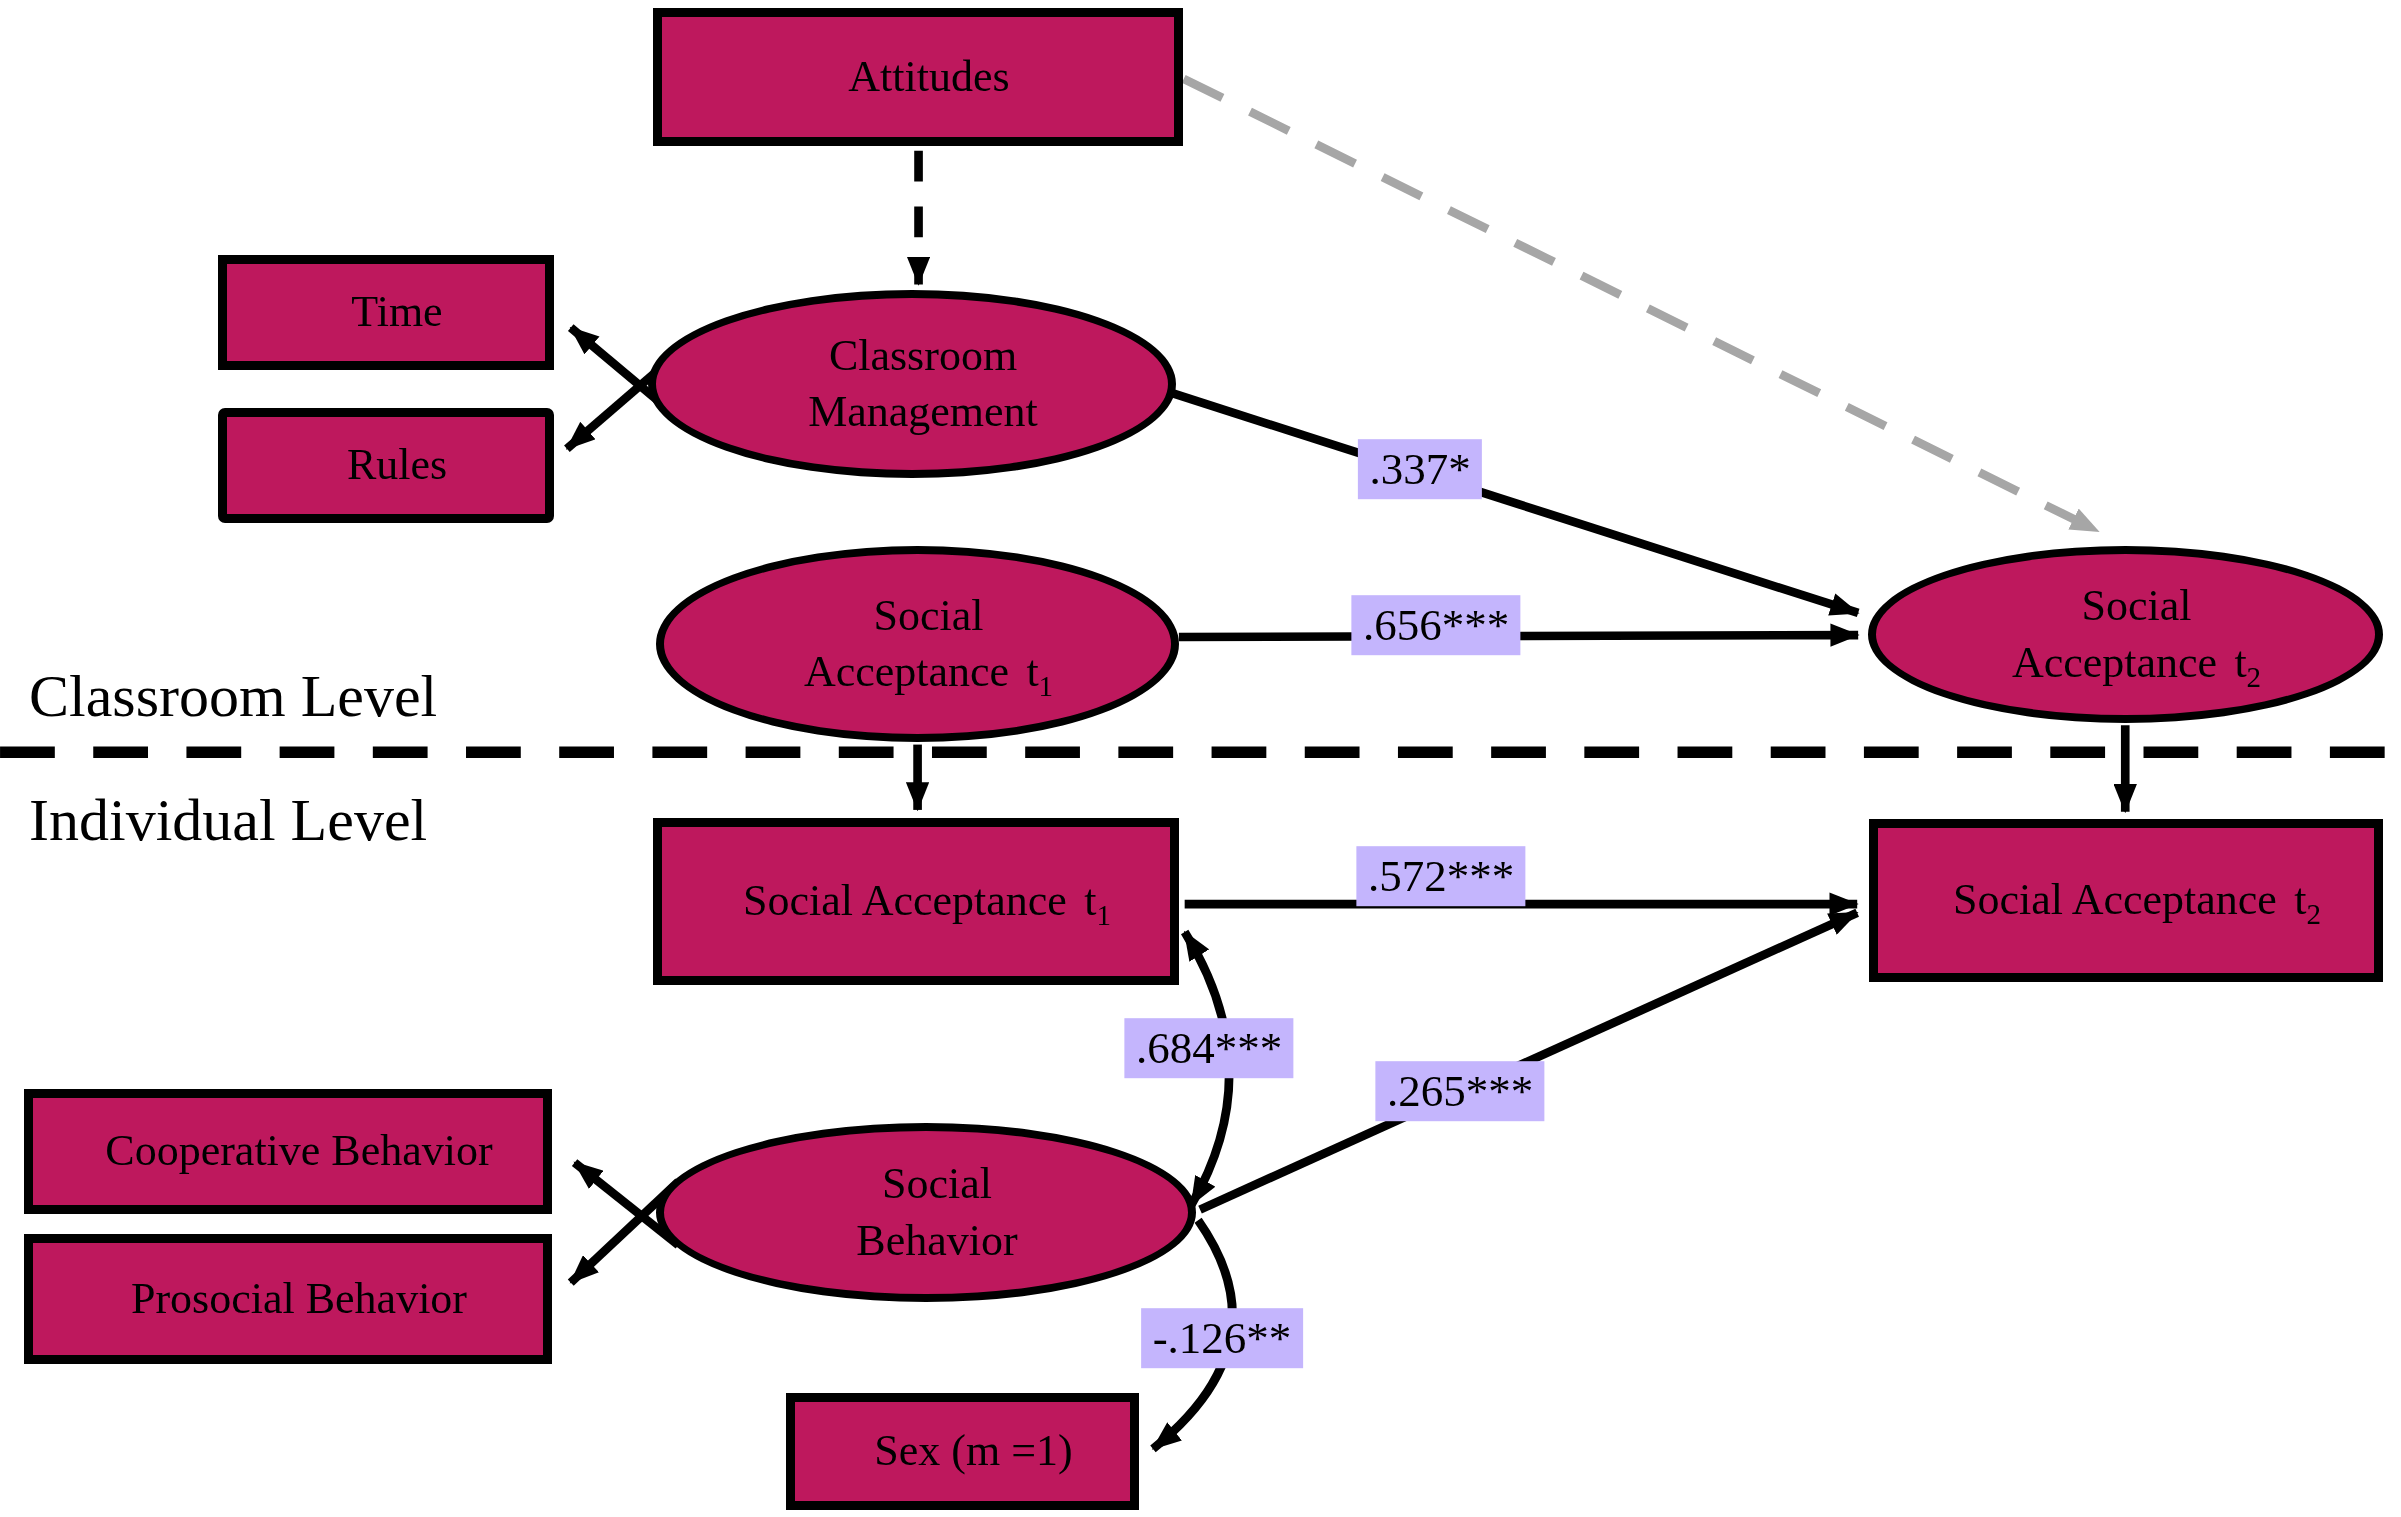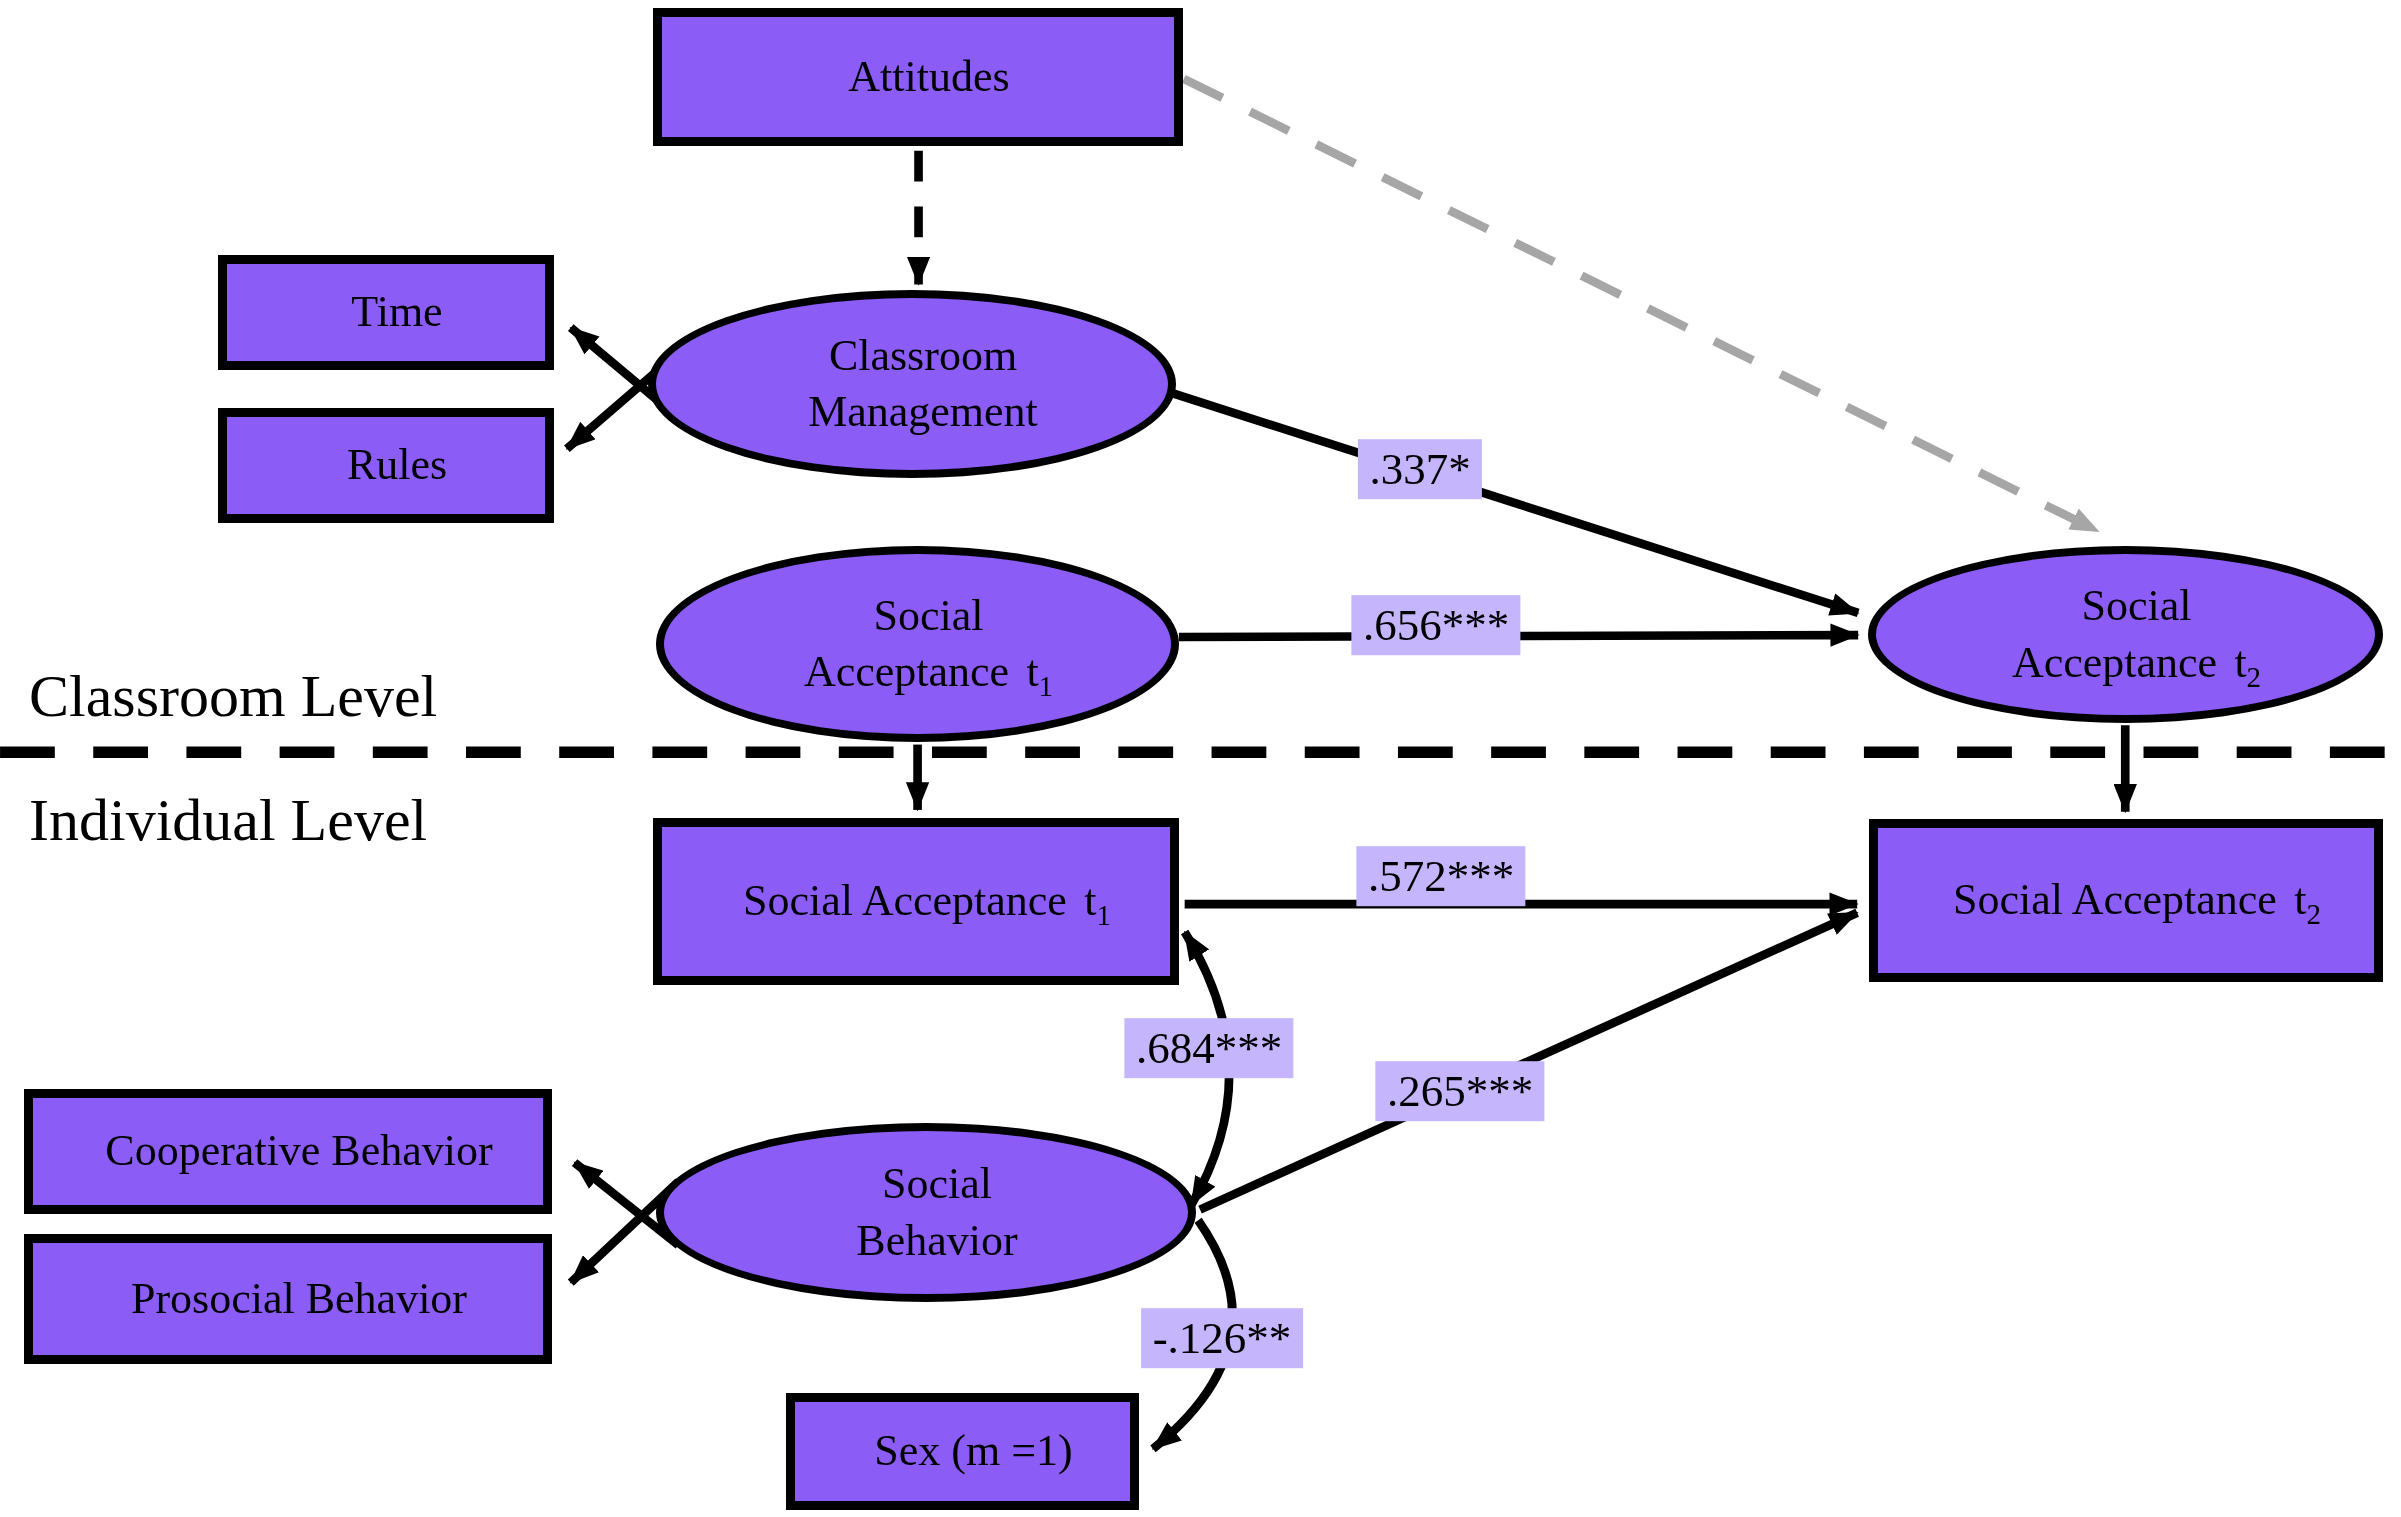--- a/index.html
+++ b/index.html
@@ -9,21 +9,21 @@
     background:#ffffff;
     font-family:"Liberation Serif","DejaVu Serif",serif;
     color:#000;
     overflow:hidden;
   }
   svg.edges{position:absolute;left:0;top:0;z-index:1;}
   .node{
     position:absolute;z-index:2;
     display:flex;align-items:center;justify-content:center;
     text-align:center;
-    background:#8b5cf6;
+    background:#be185d;
     box-sizing:border-box;
     font-size:44px;line-height:1.28;padding-left:22px;
   }
   .rect{border:9.6px solid #000;}
   .ellipse{border:8.6px solid #000;border-radius:50%;}
   sub.tsub{font-size:29px;line-height:0;}
   .tspace{display:inline-block;width:17.3px;}
   .coef{
     position:absolute;z-index:3;
     transform:translate(-50%,-50%);
@@ -83,21 +83,21 @@
   </svg>
 
   <div class="node rect" style="left:653px;top:7.7px;width:530px;height:138px;">
     <span>Attitudes</span>
   </div>
 
   <div class="node rect" style="left:218px;top:255px;width:336px;height:115px;">
     <span>Time</span>
   </div>
 
-  <div class="node rect" style="left:218px;top:408px;width:336px;height:115px;">
+  <div class="node rect" style="left:218px;top:408px;width:336px;height:115px;border-radius:7px;">
     <span>Rules</span>
   </div>
 
   <div class="node ellipse" style="left:648px;top:290px;width:528px;height:188px;font-family:Liberation Serif, serif;">
     <span>
       <span>Classroom</span><br>
       <span>Management</span>
     </span>
   </div>
 

